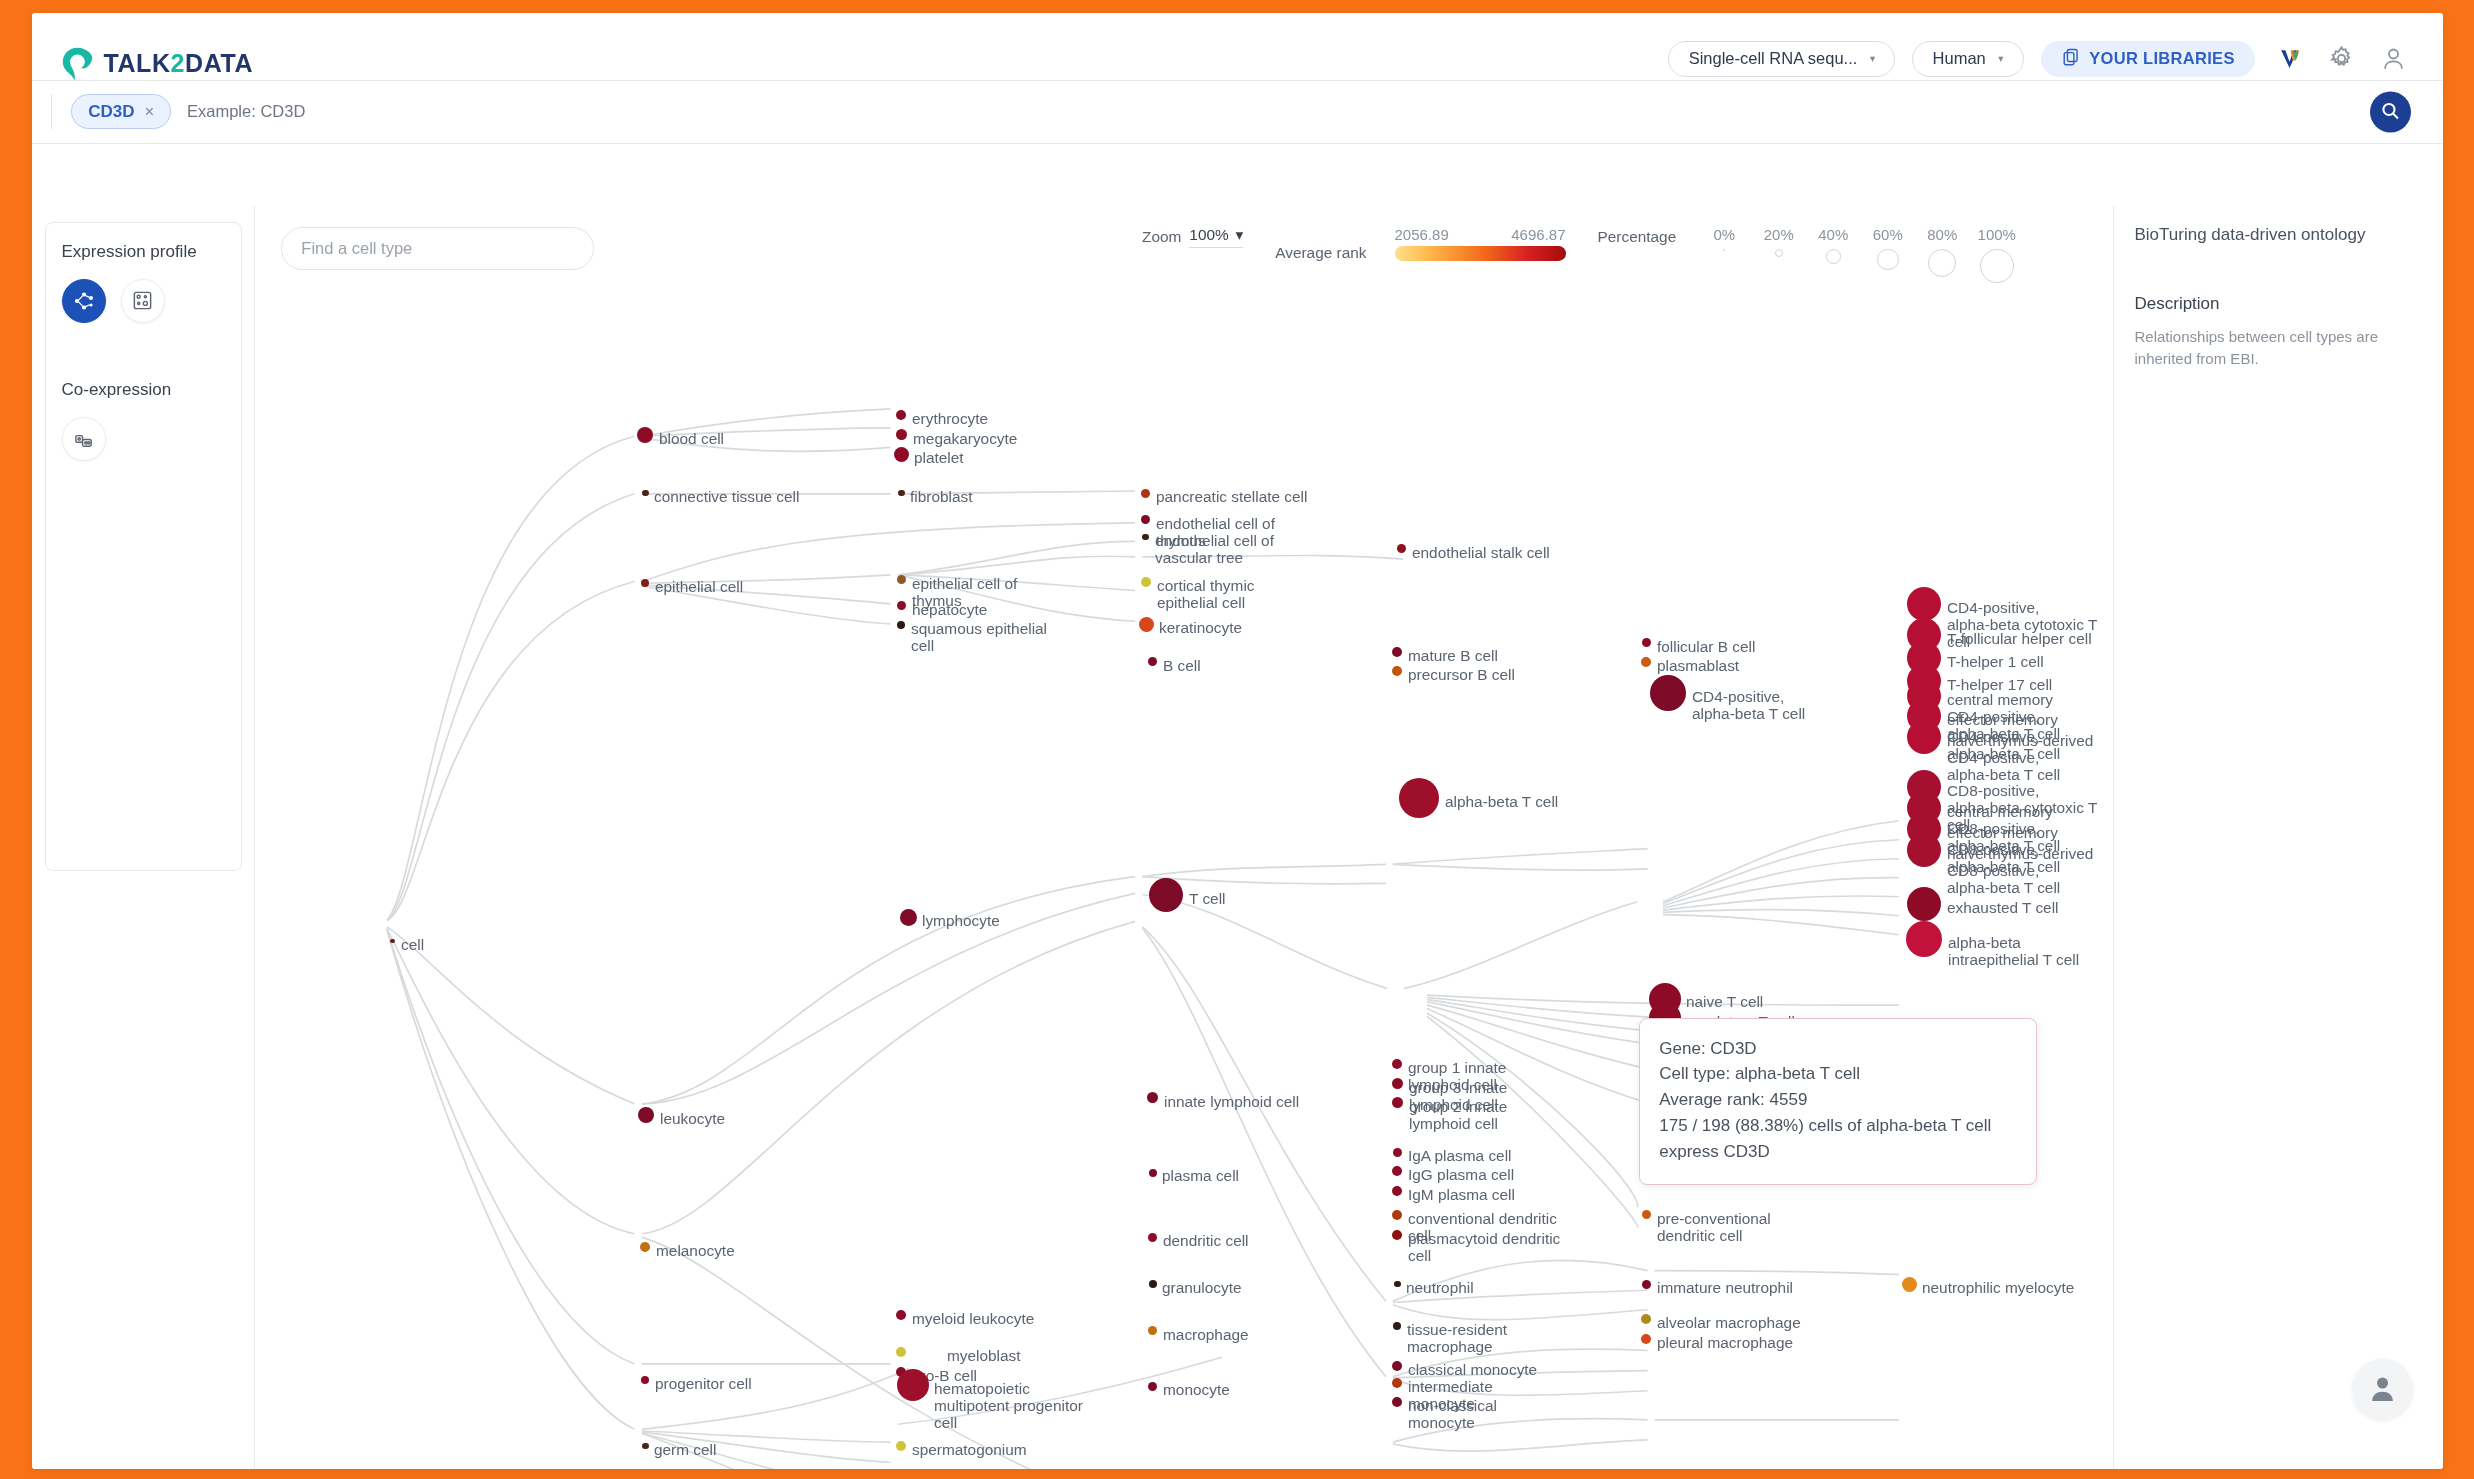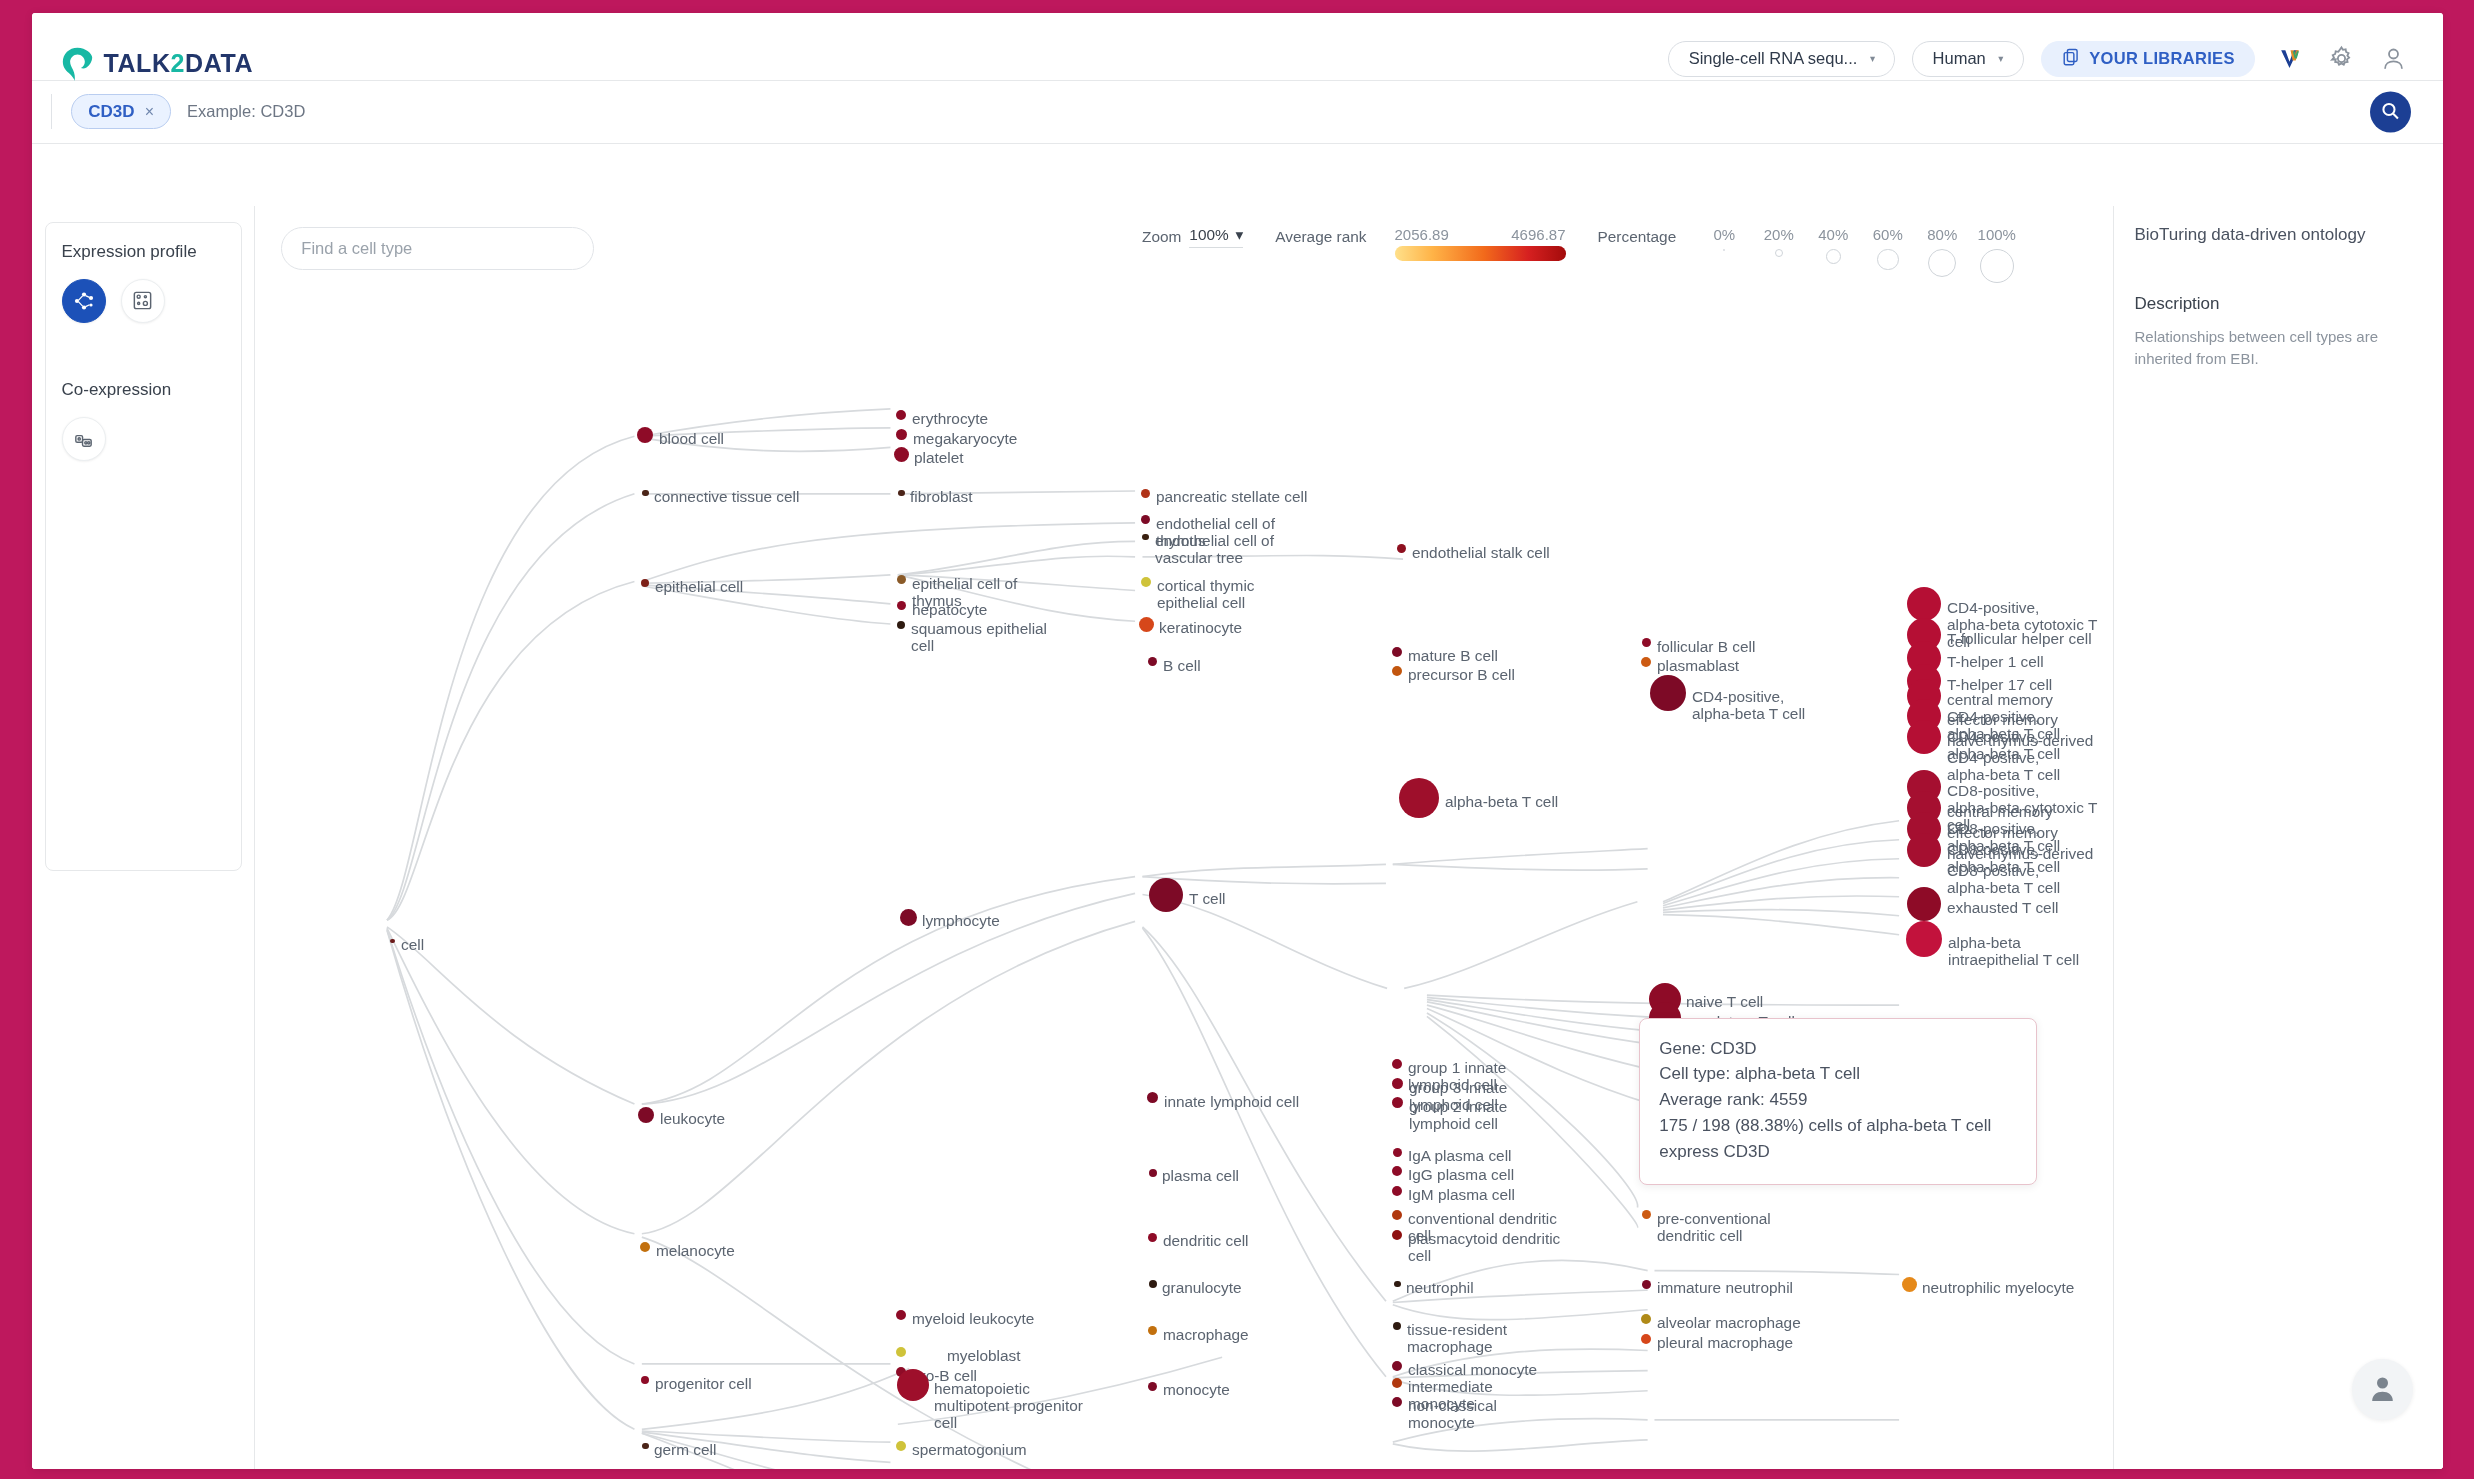--- a/index.html
+++ b/index.html
@@ -5,21 +5,21 @@
   * { box-sizing: border-box; margin: 0; padding: 0; }
   html, body {
     width: 2475px; height: 1479px;
     background: #f1f2f4;
     font-family: "Liberation Sans", sans-serif;
     overflow: hidden;
   }
   .app {
     position: absolute; left: 0; top: 0;
     width: 2475px; height: 1479px;
-    background: #be185d;
+    background: #f97316;
   }
   .page {
     position: absolute;
     left: 32px; top: 12.5px;
     width: 2411px; height: 1456px;
     background: #ffffff;
     border-radius: 3.4px;
     box-shadow: 0 1.1px 8px rgba(0,0,0,.10);
     overflow: hidden;
   }
@@ -309,21 +309,21 @@
       <div class="legend">
         <div class="lg-grp" style="margin-right:32px;">
           <span style="padding-top:2.3px;">Zoom</span>
           <span class="zoomval">
             <span>100%</span>
             <span>▾</span>
           </span>
         </div>
 
         <div class="lg-grp" style="margin-right:32px;">
-          <span style="padding-top:2.3px;">Average rank</span>
+          <span style="padding-top:2.3px;margin-top:16px;">Average rank</span>
           <span style="display:flex;flex-direction:column;margin-left:20px;">
             <span class="rank-labels">
               <span>2056.89</span>
               <span>4696.87</span>
             </span>
             <span class="ramp"></span>
           </span>
         </div>
 
         <div class="lg-grp">

